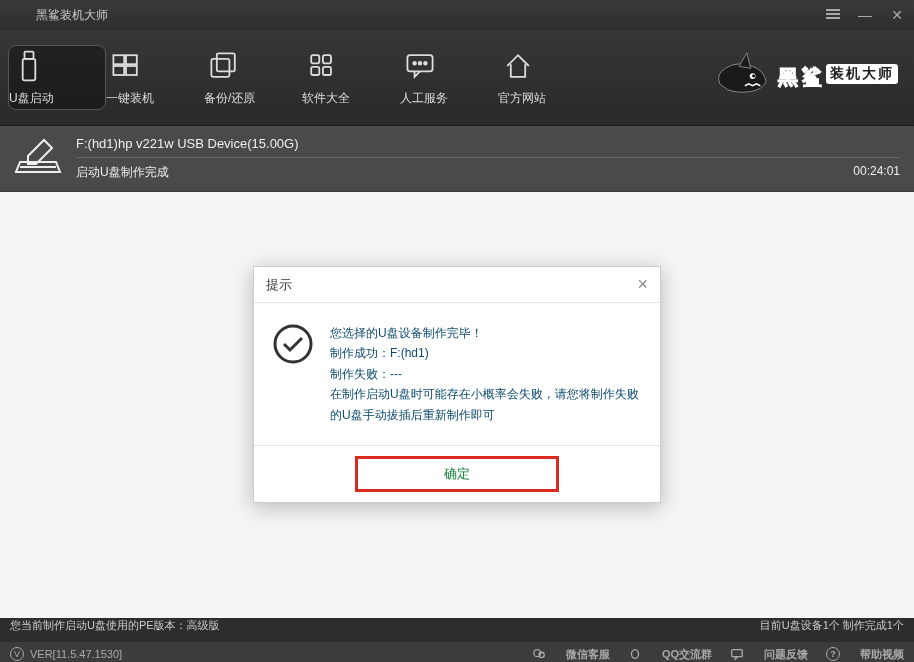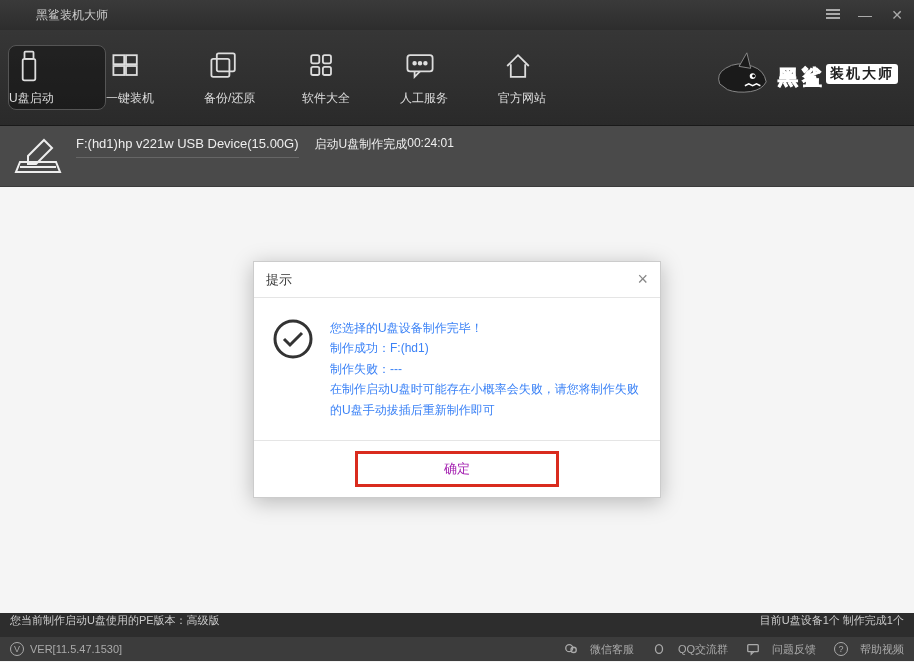--- a/index.html
+++ b/index.html
@@ -65,21 +65,21 @@
   background: #4a4a4a;
   color: #eee;
   padding: 10px 14px;
   display: flex;
   align-items: flex-start;
   gap: 14px;
   border-bottom: 1px solid #3a3a3a;
 }
 .device-icon { width: 48px; height: 40px; flex-shrink:0; }
 .device-icon svg { stroke:#eee; fill:none; stroke-width:2;}
-.device-info { flex: 1; display: flex; gap: 16px; }
+.device-info { flex: 1; display: flex; flex-direction: column; gap: 6px; }
 .device-name { font-size: 13px; border-bottom: 1px solid #666; padding-bottom: 6px;}
 .device-status-row { display: flex; justify-content: space-between; font-size: 12px;}
 .device-status { }
 .device-time { }
 
 
 .main-area { position: relative; height: calc(662px - 30px - 96px - 62px - 24px - 24px); background: #f5f5f5; }
 
 
 .dialog {
@@ -98,31 +98,31 @@
   align-items: center;
   padding: 0 12px;
   border-bottom: 1px solid #e5e5e5;
   font-size: 13px;
   color: #333;
 }
 .dialog-close { color: #888; font-size: 18px; cursor: pointer; }
 .dialog-body { display: flex; padding: 20px 18px; gap: 16px; }
 .dialog-icon { width: 42px; height: 42px; flex-shrink:0; }
 .dialog-icon svg { stroke: #333; fill: none; stroke-width: 3; }
-.dialog-text { font-size: 12px; line-height: 1.7; color: #3b82f6; }
+.dialog-text { font-size: 12px; line-height: 1.7; color: #0c4a6e; }
 .dialog-footer { border-top: 1px solid #e5e5e5; padding: 10px; display: flex; justify-content: center; }
 .dialog-btn {
   border: 3px solid #d92b1e;
   background: #fff;
   padding: 6px 16px;
   width: 204px;
   text-align: center;
   font-size: 13px;
   cursor: pointer;
-  color: #a21caf;
+  color: #15803d;
 }
 
 
 .statusbar1 {
   height: 24px;
   background: #2d2d2d;
   color: #ccc;
   font-size: 11px;
   display: flex;
   align-items: flex-start;
@@ -134,21 +134,21 @@
   background: #3c3c3c;
   color: #aaa;
   font-size: 11px;
   display: flex;
   align-items: center;
   padding: 0 10px;
   gap: 18px;
 }
 .sb2-left { display: flex; align-items: center; gap: 6px; }
 .sb2-spacer { flex: 1; }
-.sb2-link { display: flex; align-items: center; gap: 12px; cursor: pointer; }
+.sb2-link { display: flex; align-items: center; gap: 20px; cursor: pointer; font-weight: bold; }
 .sb2-link svg { stroke:#aaa; fill:none; stroke-width:1.5; width:14px; height:14px;}
 .circ-icon { width:14px; height:14px; border:1.5px solid #aaa; border-radius:50%; display:inline-flex; align-items:center; justify-content:center; font-size:9px;}
 </style>
 </head>
 <body>
 
 <div class="titlebar">
   <div class="titlebar-title">黑鲨装机大师</div>
   <div class="titlebar-btns">
     <div class="titlebar-btn">

